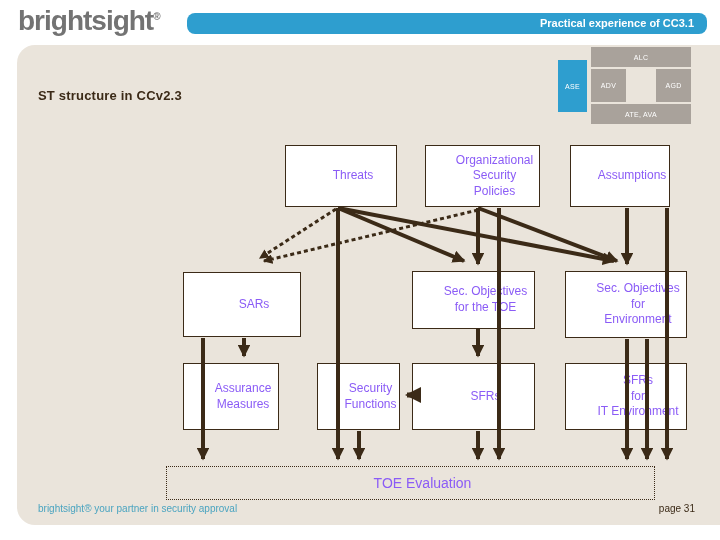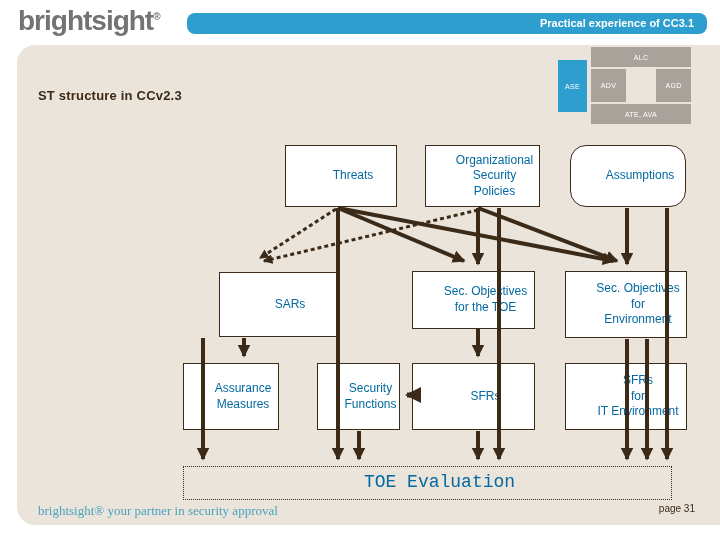--- a/index.html
+++ b/index.html
@@ -29,46 +29,46 @@
   #mini-alc{left:591px;top:47px;width:100px;height:20px;}
   #mini-adv{left:591px;top:69px;width:35px;height:33px;}
   #mini-agd{left:656px;top:69px;width:35px;height:33px;}
   #mini-ate{left:591px;top:104px;width:100px;height:20px;}
 
   
   #slide-title{left:38px;top:88px;font-size:13px;font-weight:bold;color:#3B2A17;letter-spacing:0.2px;}
 
   
   .dbox{
-    background:#ffffff;border:1.5px solid #3B2A17;color:#0369a1;
+    background:#ffffff;border:1.5px solid #3B2A17;color:#8b5cf6;
     display:flex;align-items:center;justify-content:center;text-align:center;
     font-size:12px;
     padding-left:24px;
   }
   .dbox span{white-space:pre-line;line-height:1.3;}
   #box-threats{left:285px;top:145px;width:112px;height:62px;}
   #box-osp{left:425px;top:145px;width:115px;height:62px;}
-  #box-assumptions{left:570px;top:145px;width:116px;height:62px;border-radius:16px;}
-  #box-sars{left:183px;top:272px;width:118px;height:65px;margin-left:36px;}
+  #box-assumptions{left:570px;top:145px;width:100px;height:62px;}
+  #box-sars{left:183px;top:272px;width:118px;height:65px;}
   #box-sec-obj-toe{left:412px;top:271px;width:123px;height:58px;}
   #box-sec-obj-env{left:565px;top:271px;width:122px;height:67px;}
   #box-assurance-measures{left:183px;top:363px;width:96px;height:67px;}
   #box-security-functions{left:317px;top:363px;width:83px;height:67px;}
   #box-sfrs{left:412px;top:363px;width:123px;height:67px;}
   #box-sfrs-it-env{left:565px;top:363px;width:122px;height:67px;}
   #box-toe-eval{
-    left:183px;top:466px;width:489px;height:34px;
-    background:transparent;border:1.5px dotted #3B2A17;font-size:18px;font-family:Liberation Mono, monospace;
+    left:166px;top:466px;width:489px;height:34px;
+    background:transparent;border:1.5px dotted #3B2A17;font-size:14px;
   }
 
   
   #arrows{left:0;top:0;width:720px;height:540px;pointer-events:none;}
 
   
-  #footer-left{left:38px;top:503px;font-size:13px;color:#4BA4C0;font-family:Liberation Serif, serif;}
+  #footer-left{left:38px;top:503px;font-size:10px;color:#4BA4C0;}
   #footer-right{right:25px;top:503px;font-size:10px;color:#3B2A17;padding-left:8px;}
 </style>
 </head>
 <body>
 
 <div class="abs" id="panel"></div>
 
 <div class="abs" id="logo"><span>brightsight</span><sup>®</sup></div>
 <div class="abs" id="banner"><span>Practical experience of CC3.1</span></div>
 

